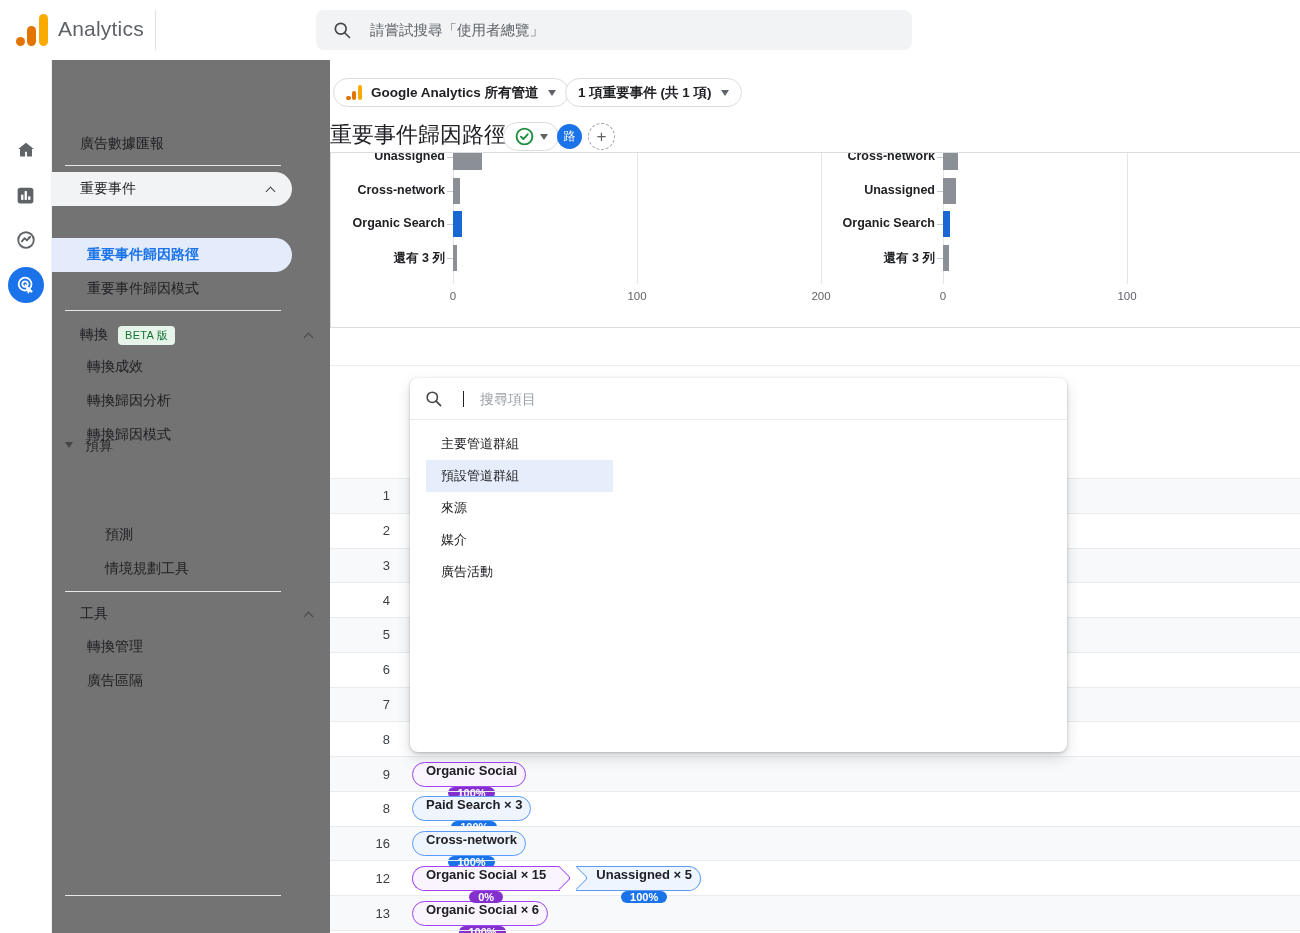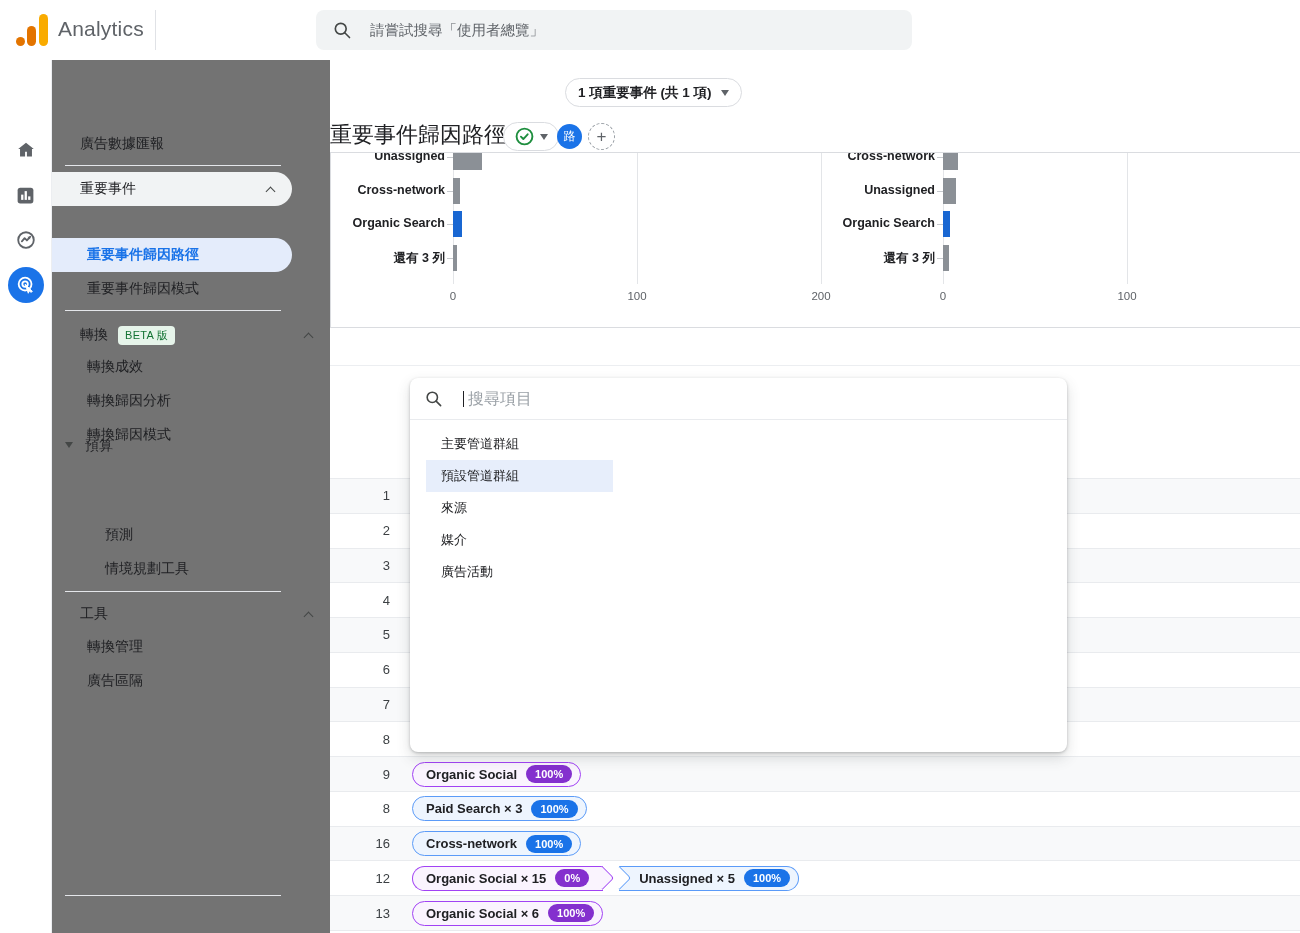--- a/index.html
+++ b/index.html
@@ -60,36 +60,36 @@
 
   
   .t-row{position:absolute;left:330px;width:970px;border-top:1px solid #e9ebee;display:flex;align-items:center;}
   .t-row.stripe{background:#f8f9fa;}
   .row-num{width:60px;text-align:right;font-size:13px;color:#3c4043;padding-right:0;}
   .chips{position:absolute;left:82px;display:flex;align-items:center;}
   #table-bottom{position:absolute;left:330px;width:970px;height:1px;background:#e9ebee;}
   #mid-line{position:absolute;left:330px;top:365px;width:970px;height:1px;background:#eceef1;}
 
   
-  .chip{position:relative;display:inline-flex;align-items:center;height:25px;border-radius:13px;padding:0 8px 0 13px;font-size:13px;font-weight:700;color:#202124;gap:9px;background:#fff;}
+  .chip{position:relative;display:inline-flex;align-items:center;height:25px;border-radius:13px;padding:0 8px 0 13px;font-size:13px;font-weight:700;color:#202124;gap:9px;background:#fff;flex-direction:column;}
   .chip .badge{height:18px;display:inline-flex;align-items:center;padding:0 9px;border-radius:9px;color:#fff;font-size:11px;font-weight:700;}
   .chip.purple{border:1.5px solid #a142f4;background:#faf4fe;}
   .chip.purple .badge{background:#8430ce;}
   .chip.blue{border:1.5px solid #5b9bf8;background:#eef5fe;}
   .chip.blue .badge{background:#1a73e8;}
   .chip.arrow{border-radius:13px 0 0 13px;border-right:none;padding-right:14px;margin-right:16px;z-index:2;}
   .chip.arrow::after{content:"";position:absolute;right:-8px;top:50%;width:16px;height:16px;transform:translateY(-50%) rotate(45deg);background:inherit;border-top:1.5px solid #a142f4;border-right:1.5px solid #a142f4;border-top-right-radius:4px;}
   .chip.notch{border-radius:0 13px 13px 0;border-left:none;padding-left:20px;z-index:1;}
   .chip.notch::before{content:"";position:absolute;left:-8px;top:50%;width:16px;height:16px;transform:translateY(-50%) rotate(45deg);background:#fff;border-top:1.5px solid #5b9bf8;border-right:1.5px solid #5b9bf8;border-top-right-radius:4px;}
 
   
   #popup{position:absolute;left:410px;top:378px;width:657px;height:374px;background:#fff;border-radius:8px;box-shadow:0 1px 3px rgba(60,64,67,.3),0 6px 14px rgba(60,64,67,.18);z-index:10;}
   #popup-search{height:42px;display:flex;align-items:center;padding:0 14px;border-bottom:1px solid #e9ebee;}
   #popup-search .caret-line{width:1px;height:16px;background:#202124;margin-left:20px;}
-  #popup-search input{flex:1;border:none;outline:none;font-size:16px;color:#202124;margin-left:2px;}
+  #popup-search input{flex:1;border:none;outline:none;font-size:14px;color:#202124;margin-left:14px;}
   #popup-search input::placeholder{color:#9aa0a6;}
   #popup-list{list-style:none;margin:8px 0 0 16px;padding:0;}
   .popup-item{height:32px;display:flex;align-items:center;padding-left:15px;font-size:13px;color:#202124;cursor:pointer;white-space:nowrap;}
   .popup-item.selected{background:#e7eefb;width:187px;font-family:Liberation Mono, monospace;}
 </style>
 </head>
 <body>
 
 <div id="app">
 
@@ -193,20 +193,29 @@
         <span class="lbl">轉換管理</span>
       </div>
     <div class="srow" style="top:604px;padding-left:35px;">
         <span class="lbl">廣告區隔</span>
       </div>
 
     <div class="sdivider" style="top:835px;"></div>
 
   </div>
 
+  <div class="pill" style="left:333px;top:78px;">
+    <span class="mini-logo">
+        <span class="b1"></span>
+        <span class="b2"></span>
+        <span class="b3"></span>
+      </span>
+    <span>Google Analytics 所有管道</span>
+    <span class="caret-dn"></span>
+  </div>
   <div class="pill" style="left:565px;top:78px;">
     <span>1 項重要事件 (共 1 項)</span>
     <span class="caret-dn"></span>
   </div>
 
   <div id="page-title">重要事件歸因路徑</div>
   <div id="check-pill">
     <svg width="19" height="19" viewBox="0 0 24 24">
         <circle cx="12" cy="12" r="10" fill="none" stroke="#1e8e3e" stroke-width="2.4"></circle>
         <path d="M7.5 12.2l3 3 5.5-6" fill="none" stroke="#1e8e3e" stroke-width="2.4" stroke-linecap="round" stroke-linejoin="round"></path>

